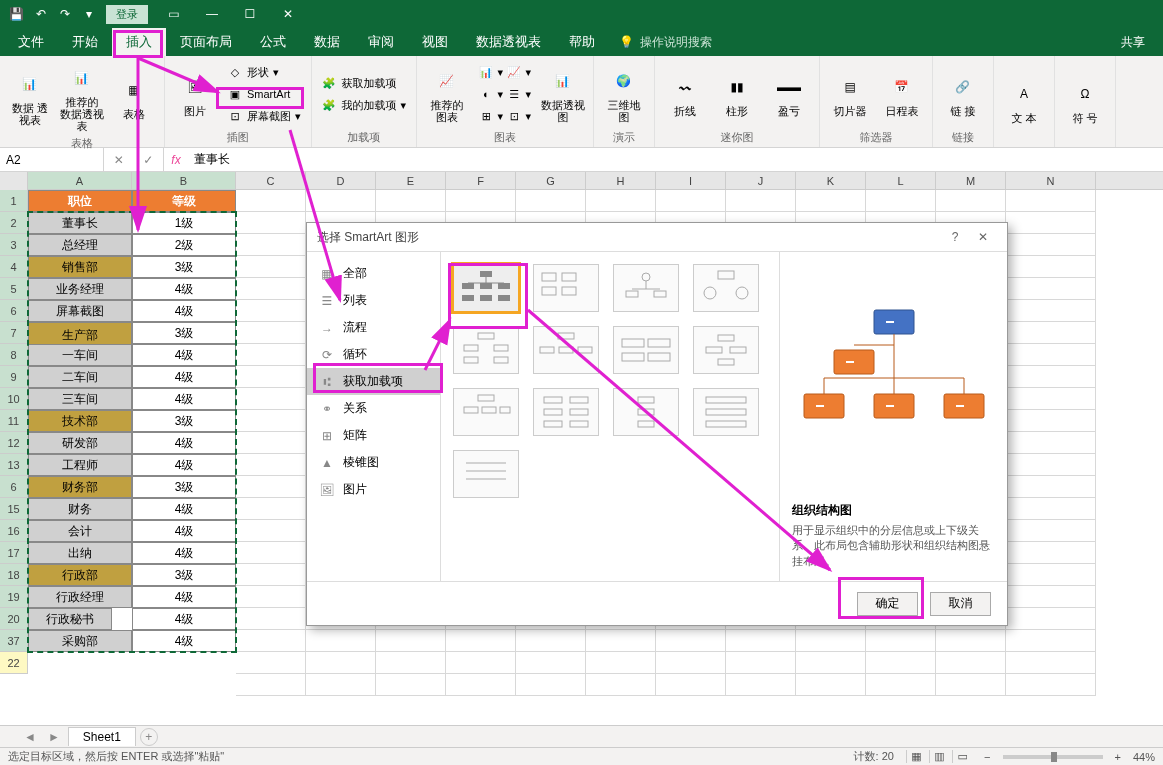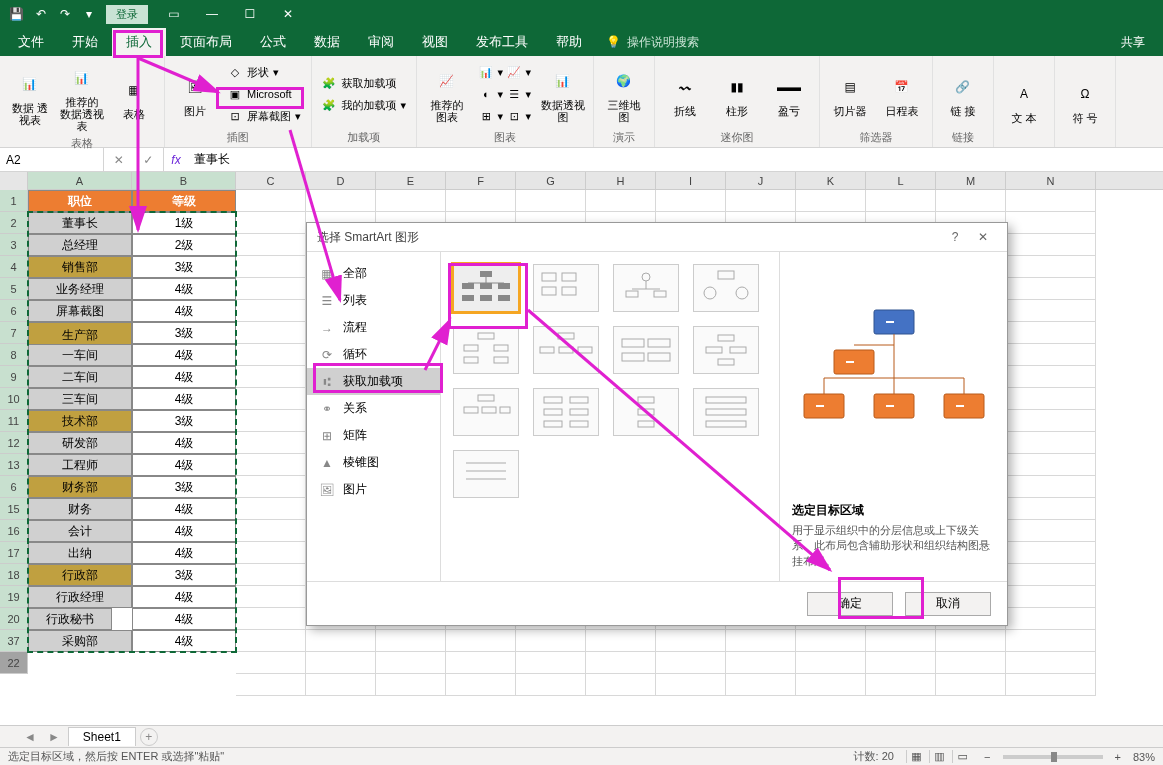--- a/index.html
+++ b/index.html
@@ -32,31 +32,31 @@
 .bigbtn .lb { font-size: 11px; text-align: center; line-height: 1.1; }
 .smallbtn-col { display: flex; flex-direction: column; gap: 2px; }
 .smallbtn { display: flex; align-items: center; gap: 4px; font-size: 11px; padding: 2px 4px; cursor: pointer; }
 .smallbtn .ic { width: 16px; height: 16px; display: inline-flex; align-items: center; justify-content: center; }
 
 
 .formulabar { height: 24px; border-bottom: 1px solid #d4d4d4; display: flex; align-items: stretch; }
 .namebox { width: 104px; border-right: 1px solid #d4d4d4; display: flex; align-items: center; padding: 0 6px; }
 .fbbtns { width: 60px; display: flex; align-items: center; justify-content: space-around; border-right: 1px solid #d4d4d4; color: #888; }
 .fbbtns span { cursor: pointer; }
-.fxlabel { width: 24px; display: flex; align-items: center; justify-content: center; font-style: italic; color: #6d28d9; }
+.fxlabel { width: 24px; display: flex; align-items: center; justify-content: center; font-style: italic; color: #ec4899; }
 .fbox { flex: 1; padding: 0 6px; display: flex; align-items: center; }
 
 
 .sheet { position: relative; flex: 1; overflow: hidden; }
 .colheaders { display: flex; height: 18px; background: #e6e6e6; border-bottom: 1px solid #ccc; }
 .rowheaders { position: absolute; top: 18px; left: 0; width: 28px; }
 .corner { width: 28px; height: 18px; border-right: 1px solid #ccc; background: #e6e6e6; }
 .colh { border-right: 1px solid #ccc; text-align: center; font-size: 11px; line-height: 18px; color: #444; }
 .colh.sel { background: #c8e0cf; }
-.rowh { height: 22px; border-bottom: 1px solid #ccc; border-right: 1px solid #ccc; text-align: center; font-size: 11px; line-height: 22px; background: #a3a3a3; color: #444; }
+.rowh { height: 22px; border-bottom: 1px solid #ccc; border-right: 1px solid #ccc; text-align: center; font-size: 11px; line-height: 22px; background: #fef9c3; color: #444; }
 .rowh.sel { background: #c8e0cf; }
 .cells { position: absolute; top: 18px; left: 28px; }
 .cell { position: absolute; border-right: 1px solid #d8d8d8; border-bottom: 1px solid #d8d8d8; font-size: 12px; display: flex; align-items: center; justify-content: center; }
 .cell.header-cell { background: #ed7d31; color: #fff; font-weight: bold; border: 1px solid #888; }
 .cell.gold { background: #c0a040; }
 .cell.gray { background: #d0d0d0; }
 .cell.databorder { border: 1px solid #888; }
 .marching { outline: 2px dashed #0e6837; outline-offset: -1px; }
 
 
@@ -83,21 +83,21 @@
 .dialog .catitem.sel { background: #d0d0d0; }
 .dialog .catitem .cic { width: 16px; height: 16px; display: inline-flex; align-items: center; justify-content: center; color: #888; }
 .dialog .gallery { flex: 1; padding: 12px; display: flex; flex-wrap: wrap; gap: 14px; align-content: flex-start; overflow: auto; }
 .dialog .thumb { width: 66px; height: 48px; border: 1px solid #ccc; display: flex; align-items: center; justify-content: center; cursor: pointer; background: #fafafa; }
 .dialog .thumb.sel { outline: 3px solid #f5a623; outline-offset: -1px; background: #eee; }
 .dialog .preview { width: 228px; border-left: 1px solid #ddd; padding: 12px; display: flex; flex-direction: column; }
 .dialog .preview .pimg { flex: 1; display: flex; align-items: center; justify-content: center; }
 .dialog .preview .ptitle { font-size: 12px; font-weight: bold; margin: 6px 0 4px; }
 .dialog .preview .pdesc { font-size: 11px; color: #555; line-height: 1.4; }
 .dialog .dfooter { height: 44px; border-top: 1px solid #ddd; display: flex; align-items: center; justify-content: flex-end; gap: 12px; padding: 0 16px; }
-.dialog .dfooter button { width: 86px; height: 24px; border: 1px solid #aaa; background: #f3f2f1; cursor: pointer; font-size: 12px; }
+.dialog .dfooter button { width: 61px; height: 24px; border: 1px solid #aaa; background: #f3f2f1; cursor: pointer; font-size: 12px; }
 
 
 .hl { position: absolute; border: 3px solid #e020d0; pointer-events: none; z-index: 100; }
 .arrow-svg { position: absolute; pointer-events: none; z-index: 99; }
 
 
 .orgbox { fill: #ed7d31; stroke: #b85a1a; }
 .orgbox-blue { fill: #4472c4; stroke: #2f528f; }
 .orgline { stroke: #b85a1a; stroke-width: 1; }
 </style>
@@ -122,21 +122,21 @@
 
 <div class="ribbontabs">
   <div class="tab">文件</div>
   <div class="tab">开始</div>
   <div class="tab active">插入</div>
   <div class="tab">页面布局</div>
   <div class="tab">公式</div>
   <div class="tab">数据</div>
   <div class="tab">审阅</div>
   <div class="tab">视图</div>
-  <div class="tab">发布工具</div>
+  <div class="tab">数据透视表</div>
   <div class="tab">帮助</div>
   <div class="tellme">
     <span>💡</span>
     <span>操作说明搜索</span>
   </div>
   <div class="spacer"></div>
   <div class="share">
     <span>共享</span>
   </div>
 </div>
@@ -164,21 +164,21 @@
   <div class="rgroup">
     <div class="items">
       <div class="bigbtn">
           <div class="ic">🖼</div>
           <div class="lb">图片</div>
         </div>
       <div class="smallbtn-col">
         <div class="smallbtn"><span class="ic">◇</span><span>形状</span> ▾</div>
         <div class="smallbtn">
             <span class="ic">▣</span>
-            <span>Microsoft</span>
+            <span>SmartArt</span>
           </div>
         <div class="smallbtn"><span class="ic">⊡</span><span>屏幕截图</span> ▾</div>
       </div>
     </div>
     <div class="label">插图</div>
   </div>
   <div class="rgroup">
     <div class="items">
       <div class="smallbtn-col">
         <div class="smallbtn">
@@ -674,21 +674,21 @@
   <span class="viewbtns">
     <span>▦</span>
     <span>▥</span>
     <span>▭</span>
   </span>
   <span>−</span>
   <div class="zoom-slider">
       <div class="thumb"></div>
     </div>
   <span>+</span>
-  <span>83%</span>
+  <span>44%</span>
 </div>
 
 <div class="dialog">
   <div class="dtitle">
     <span>选择 SmartArt 图形</span>
     <div class="spacer"></div>
     <span class="dhelp">?</span>
     <span class="dclose">✕</span>
   </div>
   <div class="dbody">
@@ -856,21 +856,21 @@
           <rect class="orgbox" x="10" y="94" width="40" height="24" rx="2"></rect>
           <rect class="orgbox" x="80" y="94" width="40" height="24" rx="2"></rect>
           <rect class="orgbox" x="150" y="94" width="40" height="24" rx="2"></rect>
           <line x1="100" y1="22" x2="92" y2="22" stroke="#fff" stroke-width="2"></line>
           <line x1="60" y1="62" x2="52" y2="62" stroke="#fff" stroke-width="2"></line>
           <line x1="30" y1="106" x2="22" y2="106" stroke="#fff" stroke-width="2"></line>
           <line x1="100" y1="106" x2="92" y2="106" stroke="#fff" stroke-width="2"></line>
           <line x1="170" y1="106" x2="162" y2="106" stroke="#fff" stroke-width="2"></line>
         </svg>
       </div>
-      <div class="ptitle">选定目标区域</div>
+      <div class="ptitle">组织结构图</div>
       <div class="pdesc">用于显示组织中的分层信息或上下级关系。此布局包含辅助形状和组织结构图悬挂布局。</div>
     </div>
   </div>
   <div class="dfooter">
     <button>确定</button>
     <button>取消</button>
   </div>
 </div>
 
 <div class="hl" style="top:30px;left:113px;width:50px;height:28px"></div>

